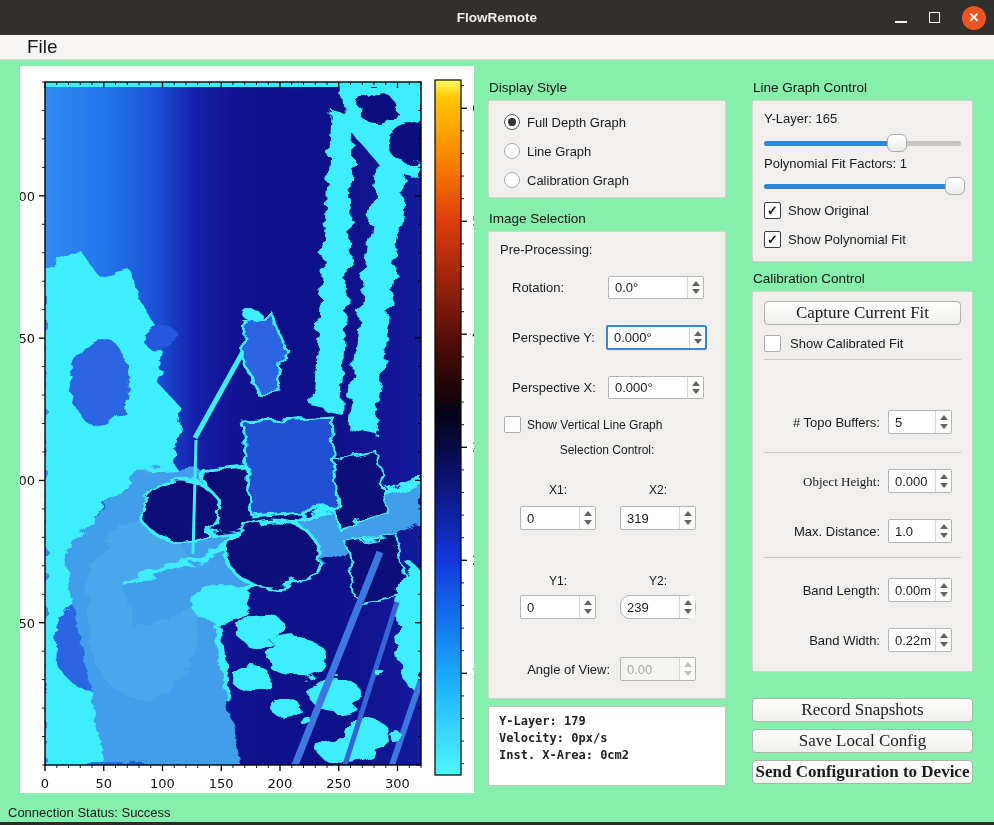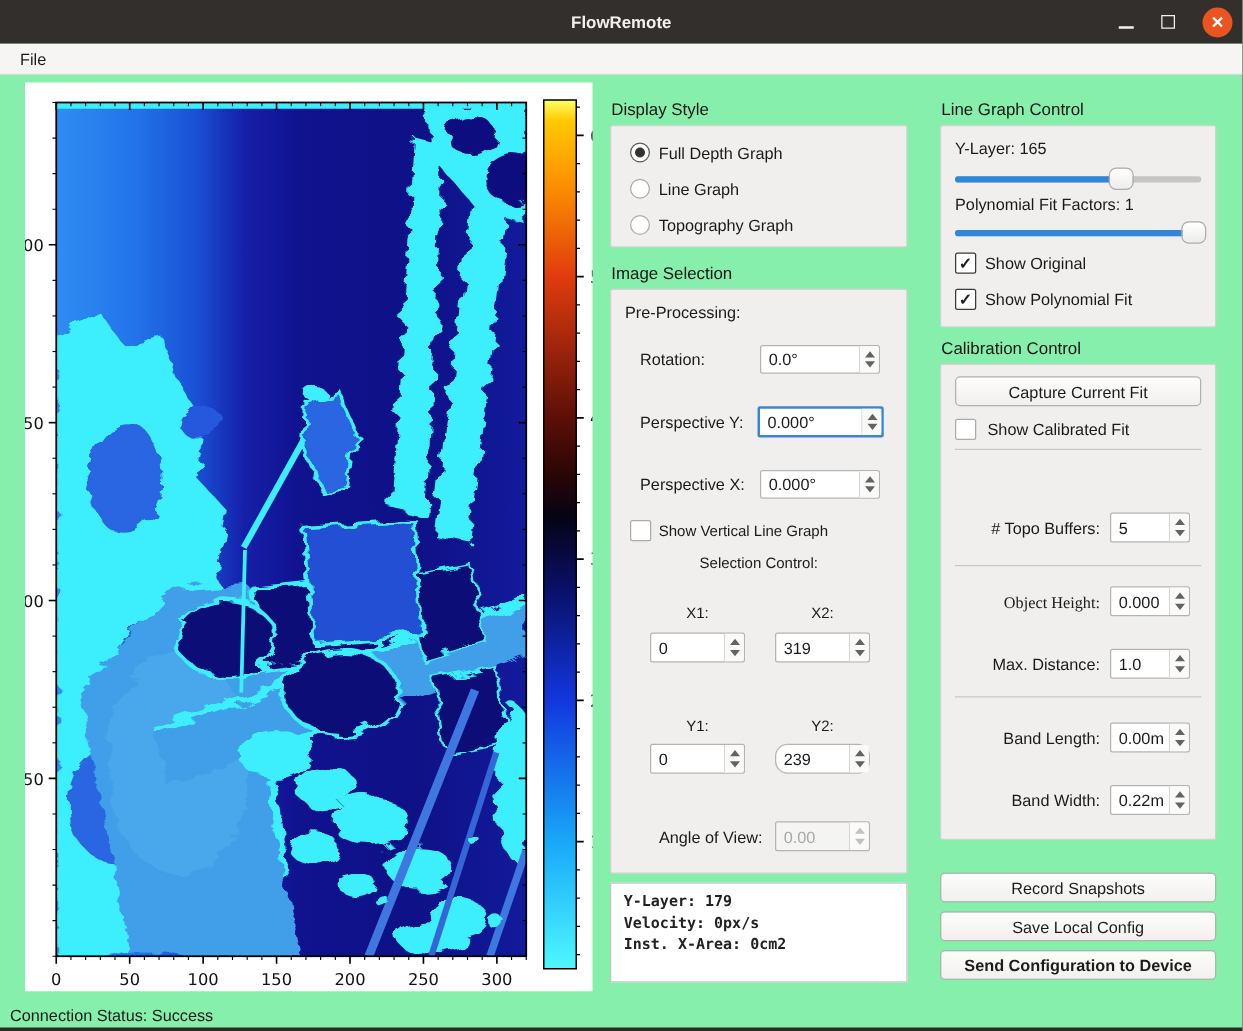--- a/index.html
+++ b/index.html
@@ -11,21 +11,21 @@
             display:flex;align-items:center;justify-content:center;}
   .titlebar .title{color:#f1f0ee;font-size:13.5px;font-weight:bold;}
   .tb-btns{position:absolute;right:8px;top:0;height:35px;display:flex;align-items:center;gap:22px;}
   .tb-min{width:12px;height:2px;background:#f2f2f2;margin-top:8px;}
   .tb-max{width:11px;height:11px;border:1.5px solid #f2f2f2;}
   .tb-close{width:24px;height:24px;border-radius:50%;background:#e95420;color:#fff;
             display:flex;align-items:center;justify-content:center;font-size:13px;font-weight:bold;}
   
   .menubar{position:absolute;left:0;top:35px;width:994px;height:25px;background:#f6f5f3;
            border-bottom:1px solid #dcdad8;display:flex;align-items:center;}
-  .menu-item{padding:0 16px;font-size:13px;}
+  .menu-item{padding:0 27px;font-size:19px;}
   
   .figure{position:absolute;left:20px;top:66px;width:454px;height:727px;background:#ffffff;}
   .tick{font:13px "DejaVu Sans",sans-serif;fill:#111;}
   .cbtick{font:14px "DejaVu Sans",sans-serif;fill:#111;}
   
   .gtitle{position:absolute;font-size:13.5px;color:#141414;}
   .gbox{position:absolute;background:#f0efed;border:1px solid #d3d2cf;border-radius:2px;}
   .divider{position:absolute;height:1px;background:#c9c8c6;}
   
   .lbl{position:absolute;font-size:13px;white-space:nowrap;}
@@ -52,21 +52,21 @@
   .spin.disabled .spin-val{color:#a9a8a6;}
   .spin.disabled .arr-up{border-bottom-color:#c2c1bf;}
   .spin.disabled .arr-down{border-top-color:#c2c1bf;}
   .slider{position:absolute;height:18px;}
   .slider .track{position:absolute;left:0;right:0;top:7px;height:5px;border-radius:2.5px;background:#c6c5c3;}
   .slider .fill{height:100%;border-radius:2.5px;background:#3086d8;}
   .slider .handle{position:absolute;top:0px;width:20px;height:18px;border-radius:6px;
                   background:linear-gradient(#ffffff,#ececea);border:1px solid #aeacaa;}
   .btn{position:absolute;display:flex;align-items:center;justify-content:center;
        background:linear-gradient(#fdfdfc,#f1f0ee);border:1px solid #b3b1ae;border-radius:4px;
-       font-size:13px;color:#1c1c1c;}
+       font-size:17px;color:#1c1c1c;font-family:Liberation Serif, serif;}
   .btn.bold{font-weight:bold;}
   .readout{position:absolute;background:#fff;border:1px solid #c6c5c3;
            font:bold 12px "DejaVu Sans Mono",monospace;color:#222;padding:6px 10px;line-height:17px;}
   .statusbar{position:absolute;left:8px;top:805px;font-size:13px;}
   .bottom-strip{position:absolute;left:0;bottom:0;width:994px;height:3px;background:#2d2a27;}
 </style>
 </head>
 <body>
 
 <div class="window">
@@ -336,21 +336,21 @@
   <div class="gtitle" style="left:489px;top:80px;">Display Style</div>
   <div class="gbox" style="left:488px;top:100px;width:238px;height:98px;"></div>
 
   <span class="radio on" style="left:504px;top:114px;">
       <span class="dot"></span>
     </span>
   <span class="lbl" style="left:527px;top:115px;">Full Depth Graph</span>
   <span class="radio" style="left:504px;top:143px;"></span>
   <span class="lbl" style="left:527px;top:144px;">Line Graph</span>
   <span class="radio" style="left:504px;top:172px;"></span>
-  <span class="lbl" style="left:527px;top:173px;">Topography Graph</span>
+  <span class="lbl" style="left:527px;top:173px;">Calibration Graph</span>
 
   <div class="gtitle" style="left:489px;top:211px;">Image Selection</div>
   <div class="gbox" style="left:488px;top:231px;width:238px;height:468px;"></div>
 
   <span class="lbl" style="left:500px;top:242px;">Pre-Processing:</span>
 
   <span class="lbl" style="left:512px;top:280px;">Rotation:</span>
   <div class="spin" style="left:608px;top:276px;width:96px;">
     <span class="spin-val">0.0°</span>
     <span class="spin-btns">

